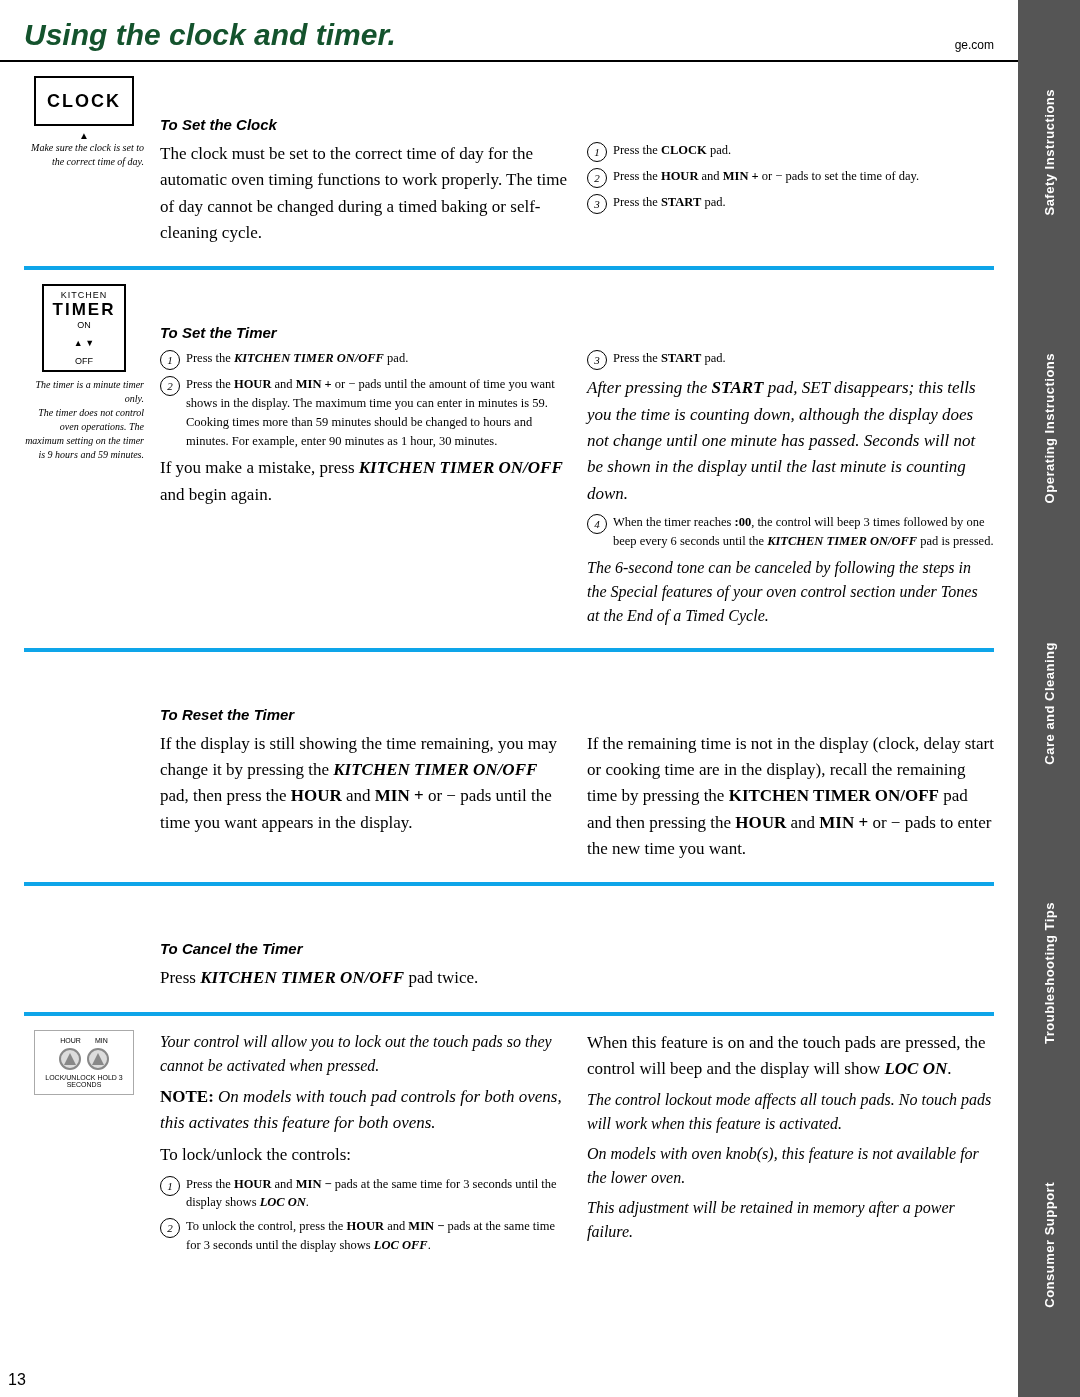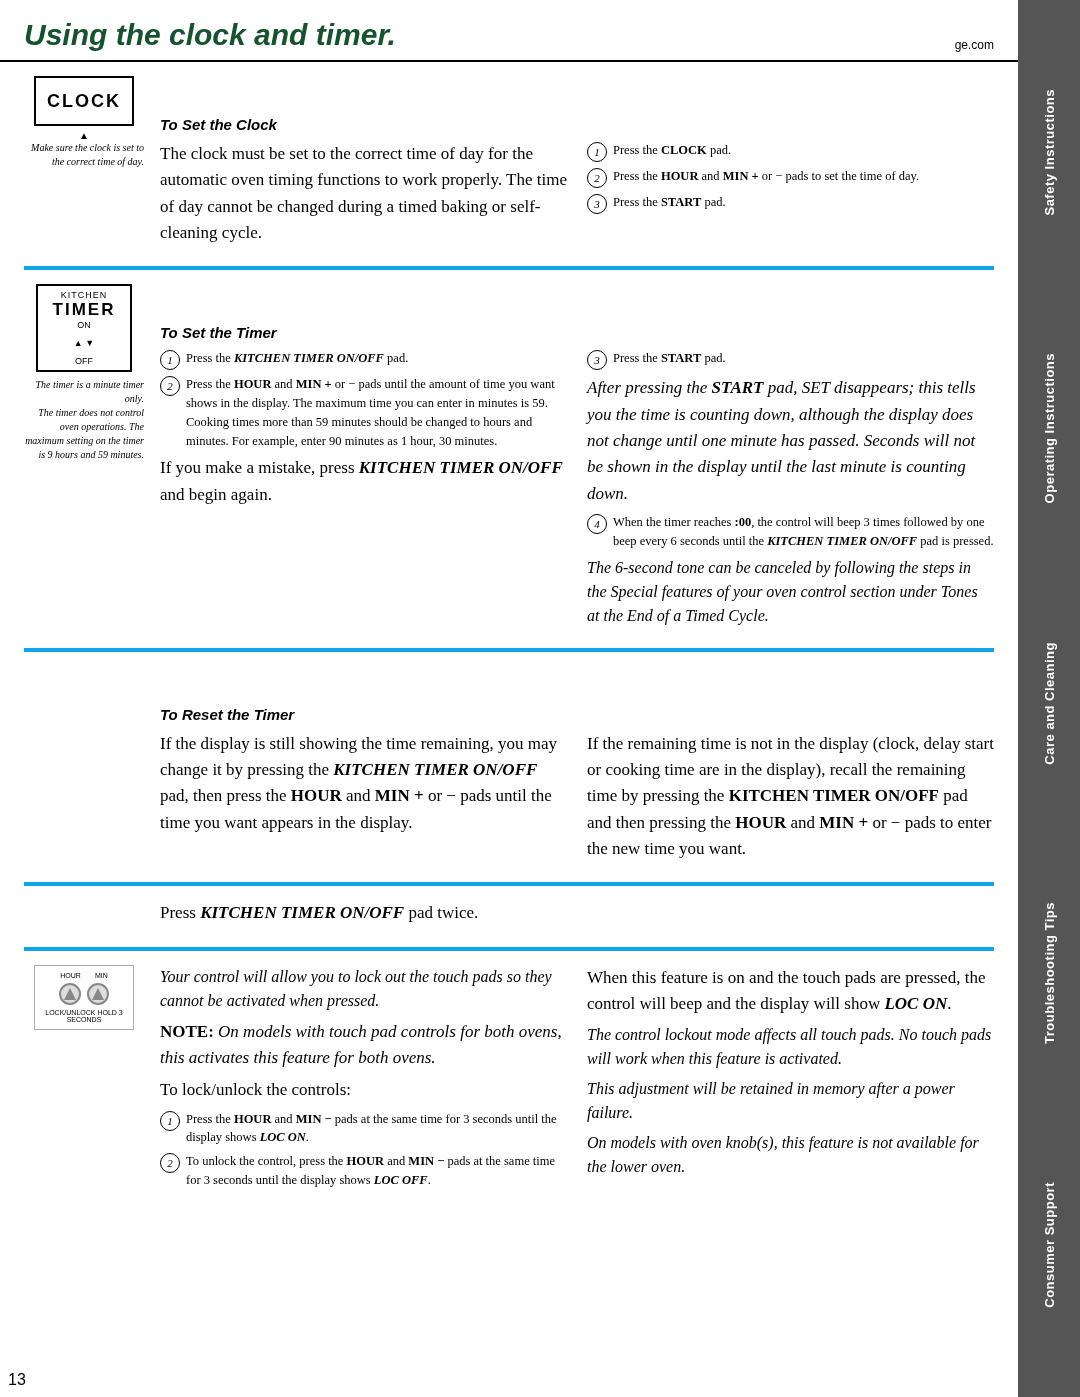--- a/index.html
+++ b/index.html
@@ -117,21 +117,21 @@
     }
 
     .clock-arrow {
       font-size: 10px;
       text-align: center;
       margin-top: -4px;
     }
 
     .timer-display {
       border: 2px solid #000;
-      width: 96px;
+      width: 84px;
       padding: 4px;
       display: flex;
       flex-direction: column;
       align-items: center;
       justify-content: center;
       margin-bottom: 6px;
     }
 
     .timer-display .kitchen {
       font-size: 9px;
@@ -383,20 +383,21 @@
             <div class="col-right">
               <p>If the remaining time is not in the display (clock, delay start or cooking time are in the display), recall the remaining time by pressing the <b>KITCHEN TIMER ON/OFF</b> pad and then pressing the <b>HOUR</b> and <b>MIN +</b> or − pads to enter the new time you want.</p>
             </div>
           </div>
         </div>
       </div>
 
       <div class="section-row">
         <div class="section-image" style="width:120px;flex-shrink:0;"></div>
         <div class="section-content">
+          <div class="section-title">To Cancel the Timer</div>
           <p>Press <b><i>KITCHEN TIMER ON/OFF</i></b> pad twice.</p>
         </div>
       </div>
 
       <div class="section-row">
         <div class="section-image">
           <div class="lockout-image">
             <div class="lockout-labels">
               <span>HOUR</span>
               <span>MIN</span>
@@ -427,22 +428,22 @@
                 <div class="step-text">Press the <b>HOUR</b> and <b>MIN −</b> pads at the same time for 3 seconds until the display shows <b><i>LOC ON</i></b>.</div>
               </div>
               <div class="step">
                 <div class="step-num">2</div>
                 <div class="step-text">To unlock the control, press the <b>HOUR</b> and <b>MIN −</b> pads at the same time for 3 seconds until the display shows <b><i>LOC OFF</i></b>.</div>
               </div>
             </div>
             <div class="col-right">
               <p>When this feature is on and the touch pads are pressed, the control will beep and the display will show <b><i>LOC ON</i></b>.</p>
               <p class="italic-caption">The control lockout mode affects all touch pads. No touch pads will work when this feature is activated.</p>
+              <p class="italic-caption">On models with oven knob(s), this feature is not available for the lower oven.</p>
               <p class="italic-caption">This adjustment will be retained in memory after a power failure.</p>
-              <p class="italic-caption">On models with oven knob(s), this feature is not available for the lower oven.</p>
             </div>
           </div>
         </div>
       </div>
 
     </div>
 
     <div class="page-number">13</div>
 
   </div>

